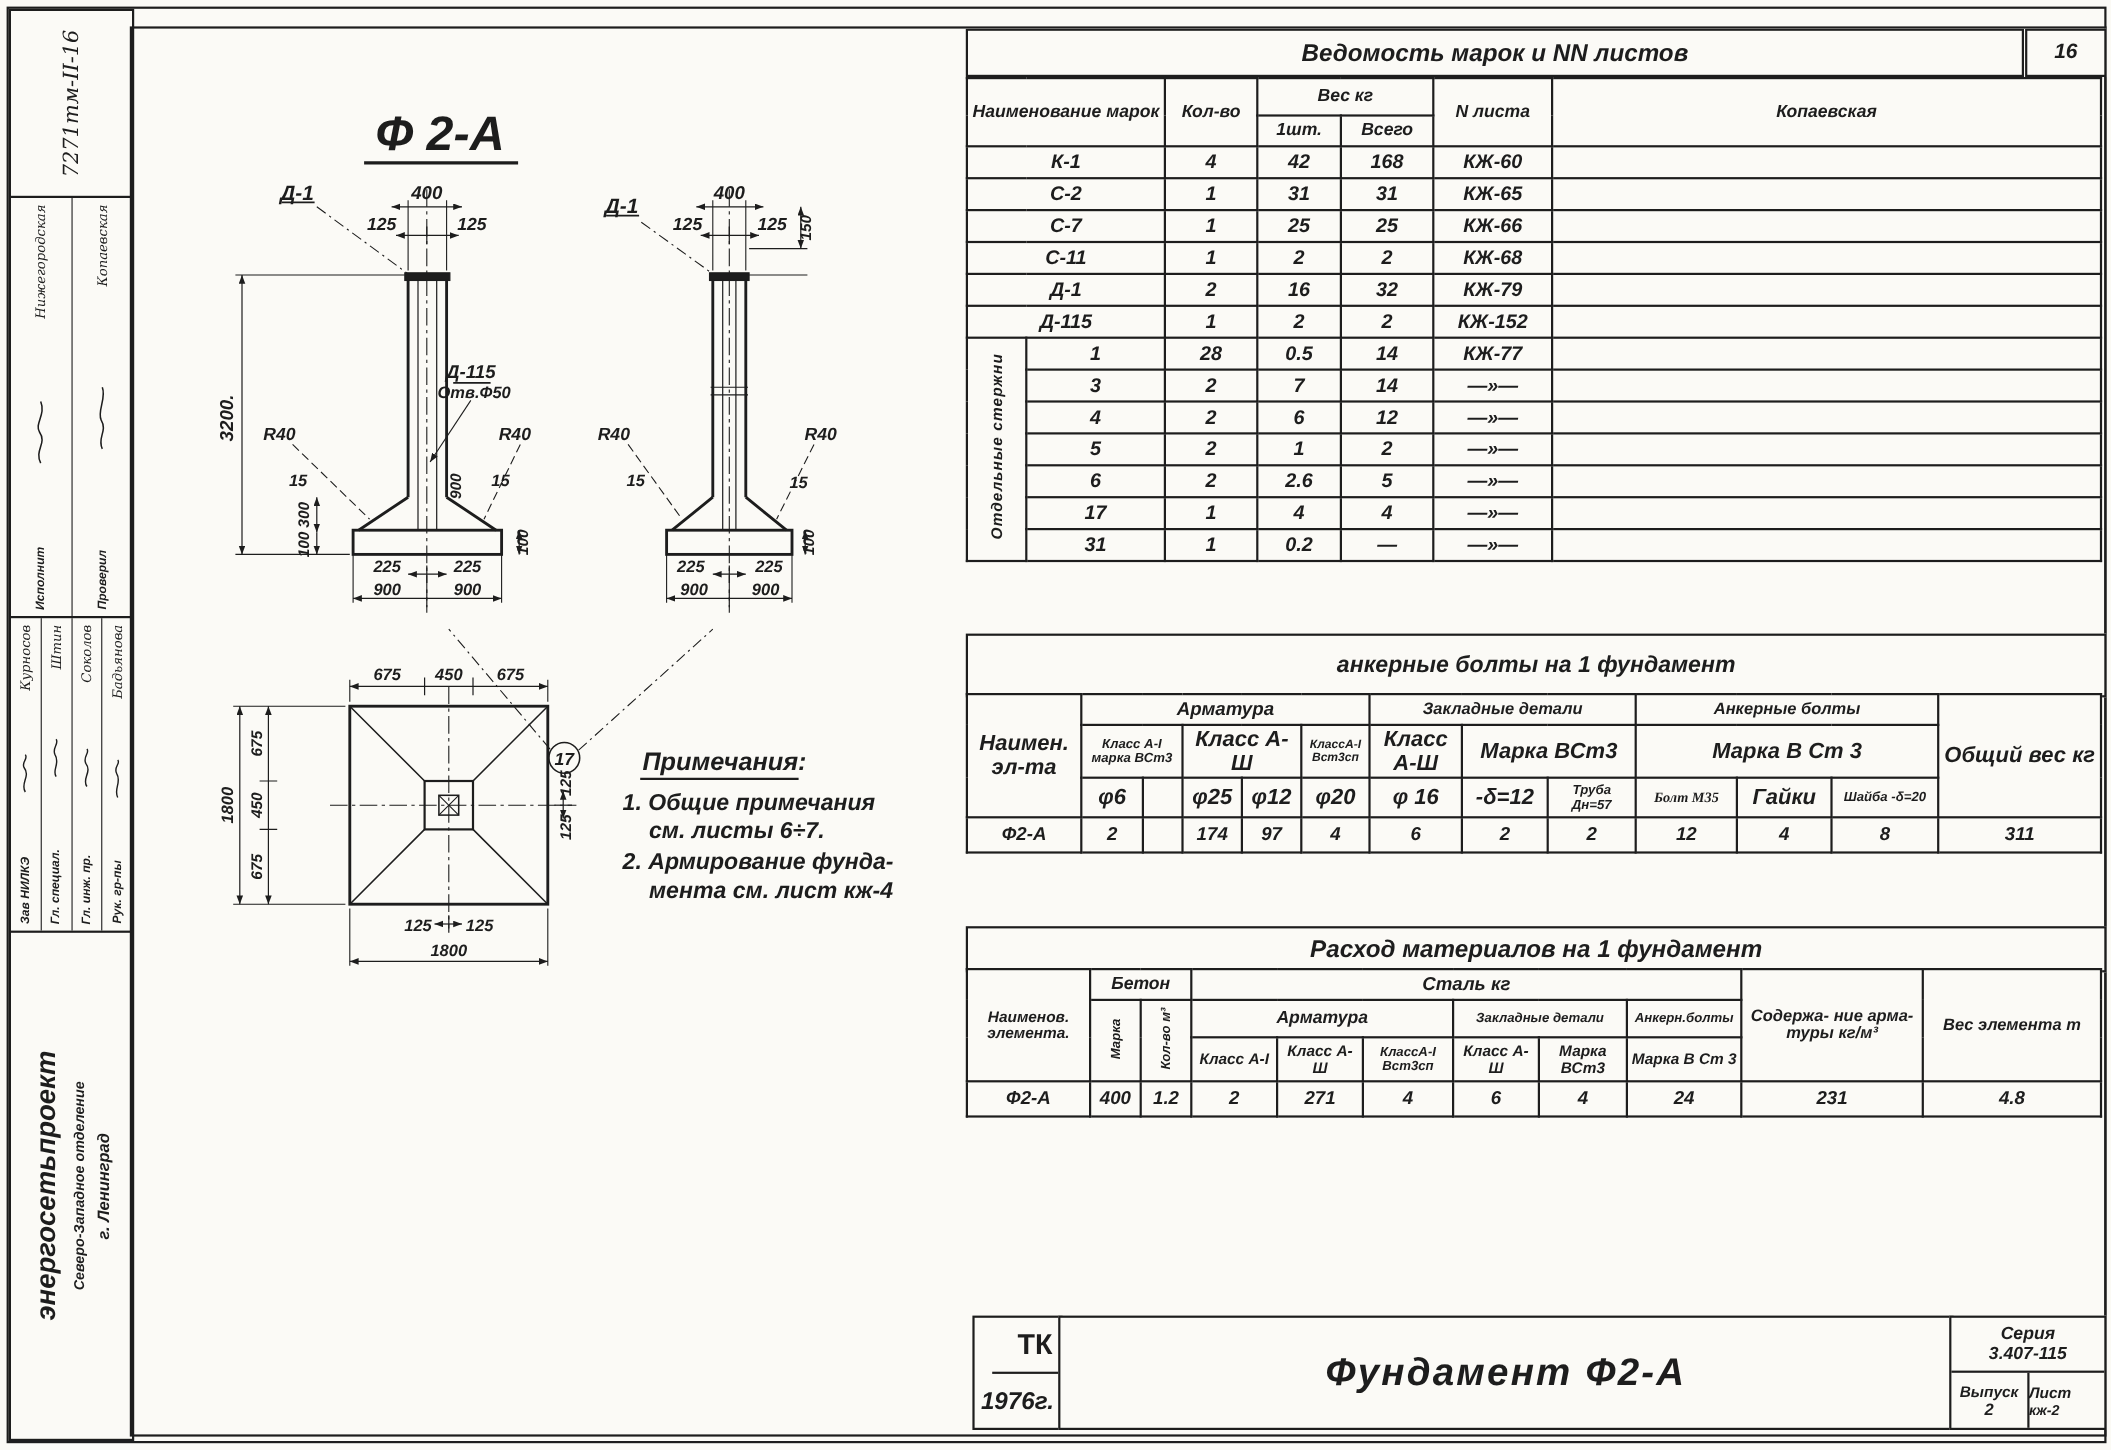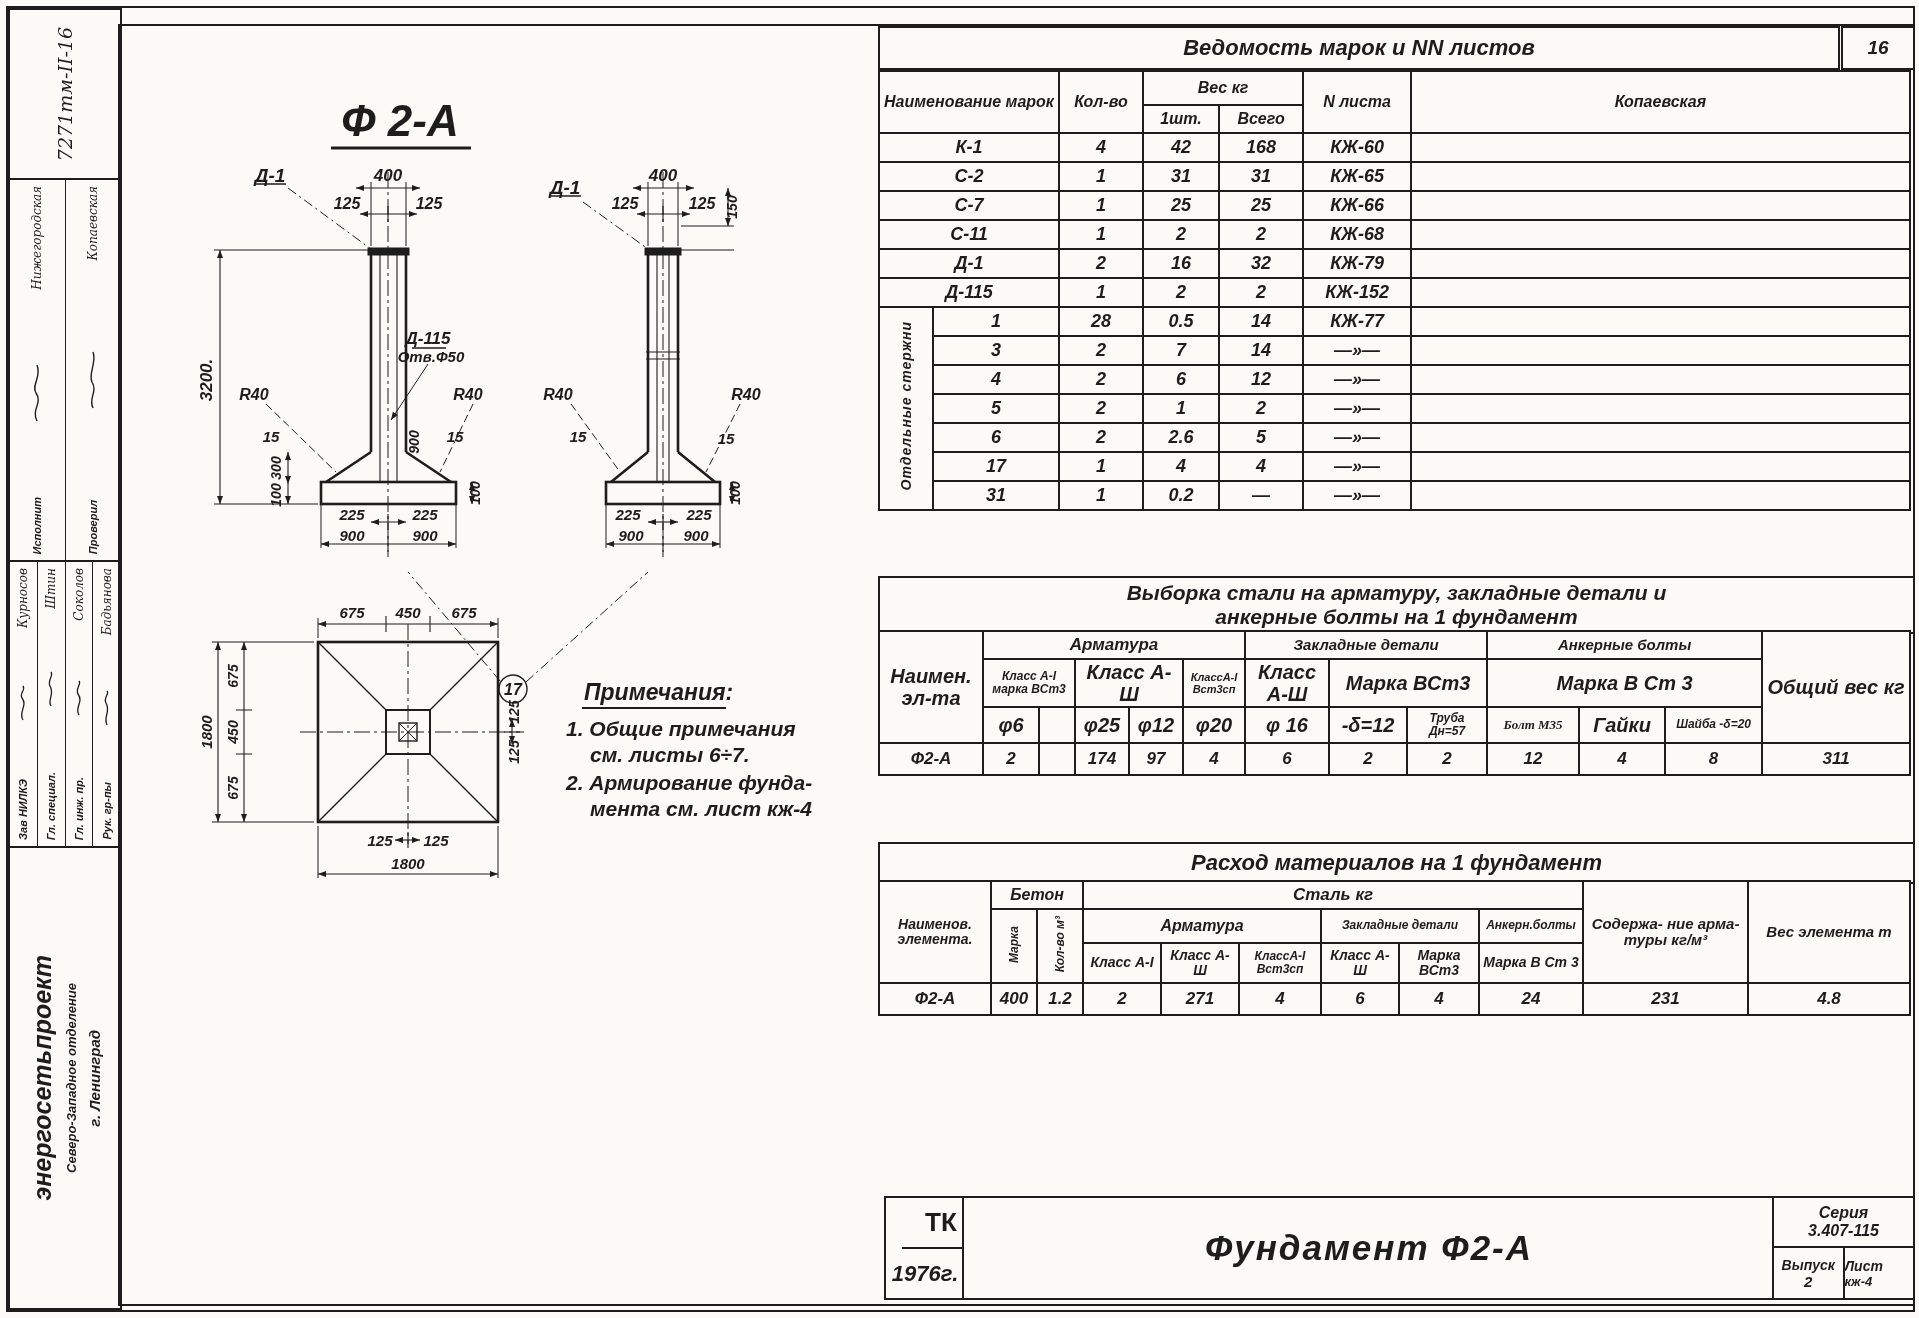--- a/index.html
+++ b/index.html
@@ -403,21 +403,20 @@
         <td>1</td>
         <td>0.2</td>
         <td>—</td>
         <td>—»—</td>
         <td></td>
       </tr>
   </tbody>
 </table>
 
 <div class="tbltitle" style="left:878px;top:576px;width:1033px;height:54px;font-size:21px;">
-  <span>Выборка стали на арматуру, закладные детали и</span>
   <span>анкерные болты  на 1 фундамент</span>
 </div>
 
 <table class="tbl t2" style="left:878px;top:630px;width:1033px;">
   <colgroup>
       <col style="width:104px">
       <col style="width:56px">
       <col style="width:36px">
       <col style="width:54px">
       <col style="width:54px">
@@ -552,16 +551,16 @@
     <span style="font-size:16px;">Серия</span>
     <span style="font-size:16px;">3.407-115</span>
   </div>
   <div style="flex:1;width:100%;display:flex;">
     <div style="flex:1;display:flex;flex-direction:column;align-items:center;justify-content:center;border-right:2.5px solid var(--ink);" class="it">
       <span style="font-size:14px;">Выпуск</span>
       <span style="font-size:15px;">2</span>
     </div>
     <div style="flex:1;display:flex;flex-direction:column;justify-content:center;" class="it">
       <span style="font-size:14px;">Лист</span>
-      <span style="font-size:13px;">кж-4</span>
+      <span style="font-size:13px;">кж-2</span>
     </div>
   </div>
 </div>
 
 </body></html>

